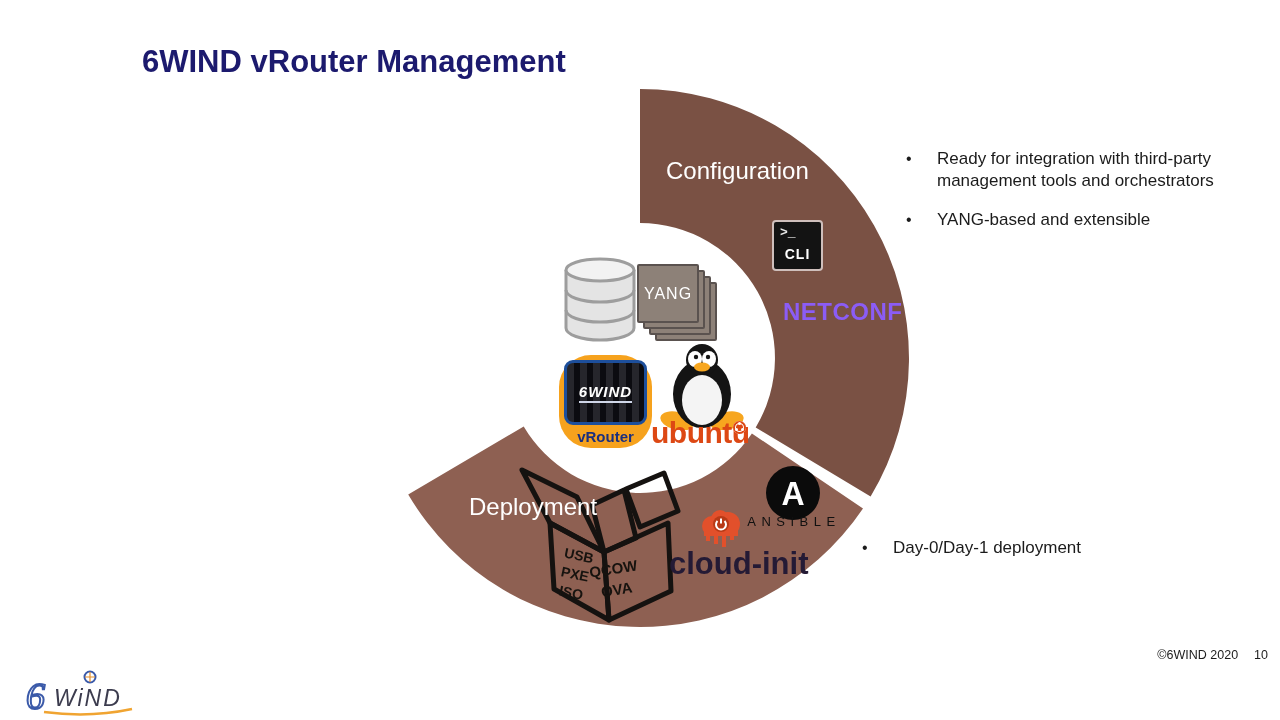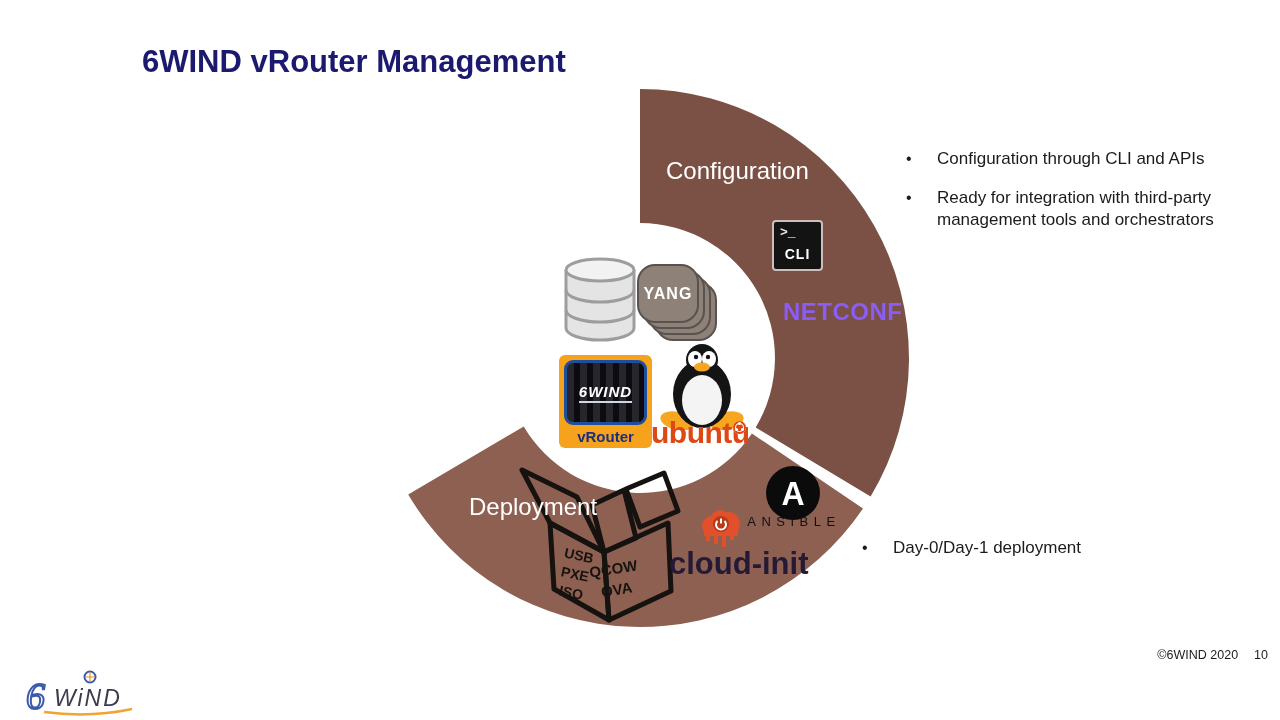--- a/index.html
+++ b/index.html
@@ -11,40 +11,40 @@
 
   .seg-label{color:#ffffff;font-size:24px;font-weight:400;}
   .lbl-config{left:666px;top:157px;}
   .lbl-deploy{left:469px;top:493px;}
 
   
   .db-icon{left:562px;top:256px;}
 
   
   .yang-stack{left:637px;top:264px;width:80px;height:78px;}
-  .yang-card{position:absolute;width:58px;height:55px;border-radius:18px;
-             background:#8d8178;border:2px solid#5a524f;font-weight:bold;}
+  .yang-card{position:absolute;width:58px;height:55px;border-radius:2px;
+             background:#8d8178;border:2px solid#5a524f;}
   .yang-card.c1{left:18px;top:18px;}
   .yang-card.c2{left:12px;top:12px;}
   .yang-card.c3{left:6px;top:6px;}
   .yang-card.c0{left:0;top:0;display:flex;align-items:center;justify-content:center;}
   .yang-card.c0 span{color:#ffffff;font-size:16px;letter-spacing:1px;}
 
   
   .cli-icon{left:772px;top:220px;width:51px;height:51px;background:#131313;
             border:2px solid #cfbfbc;border-radius:4px;box-sizing:border-box;}
   .cli-prompt{position:absolute;left:6px;top:3px;color:#e8e8e8;font-weight:bold;
               font-family:"Liberation Mono",monospace;font-size:13px;}
   .cli-text{position:absolute;left:0;right:0;top:24px;text-align:center;color:#ffffff;
             font-weight:bold;font-size:14px;letter-spacing:1px;}
 
   .netconf{left:783px;top:298px;font-size:24px;font-weight:bold;color:#8b5cf6;letter-spacing:0.5px;}
 
   
-  .vrouter-icon{left:559px;top:355px;width:93px;height:93px;background:#f6a21d;border-radius:6px;}
+  .vrouter-icon{left:559px;top:355px;width:93px;height:93px;background:#f6a21d;border-radius:32px;}
   .vrouter-inner{position:absolute;left:5px;right:5px;top:5px;bottom:23px;
                  border:3px solid #1d4f9c;border-radius:9px;
                  background:repeating-linear-gradient(90deg,#26262c 0 7px,#0b0b10 7px 13px);
                  display:flex;align-items:center;justify-content:center;overflow:hidden;}
   .vrouter-brand{color:#ffffff;font-size:15px;font-weight:bold;font-style:italic;
                  letter-spacing:1px;border-bottom:2px solid #cfd6e8;padding-bottom:1px;}
   .vrouter-label{position:absolute;left:0;right:0;bottom:3px;text-align:center;
                  color:#1b2f7e;font-size:15px;font-weight:bold;}
 
   
@@ -180,22 +180,22 @@
     <div>USB</div>
     <div>PXE</div>
     <div>ISO</div>
   </div>
   <div class="abs box-label box-label-right">
     <div>QCOW</div>
     <div>OVA</div>
   </div>
 
   <ul class="abs bullets bullets-config">
-    <li>Configuration through CLI and APIs</li>
     <li>Ready for integration with third-party management tools and orchestrators</li>
+    <li>YANG-based and extensible</li>
   </ul>
 
   <ul class="abs bullets bullets-deploy">
     <li>Day-0/Day-1 deployment</li>
   </ul>
 
   <svg class="abs footer-logo" width="140" height="50" viewBox="0 0 140 50">
     <text x="16" y="41" font-family="Liberation Serif,serif" font-style="italic" font-size="38" fill="#ffffff" stroke="#3b5aa9" stroke-width="2">6</text>
     <text x="44" y="38" font-family="Liberation Sans,sans-serif" font-style="italic" font-size="23" letter-spacing="2" fill="#3c3c4e">WiND</text>
     <circle cx="80" cy="9" r="5.5" fill="#ffffff" stroke="#3b5aa9" stroke-width="2"></circle>

